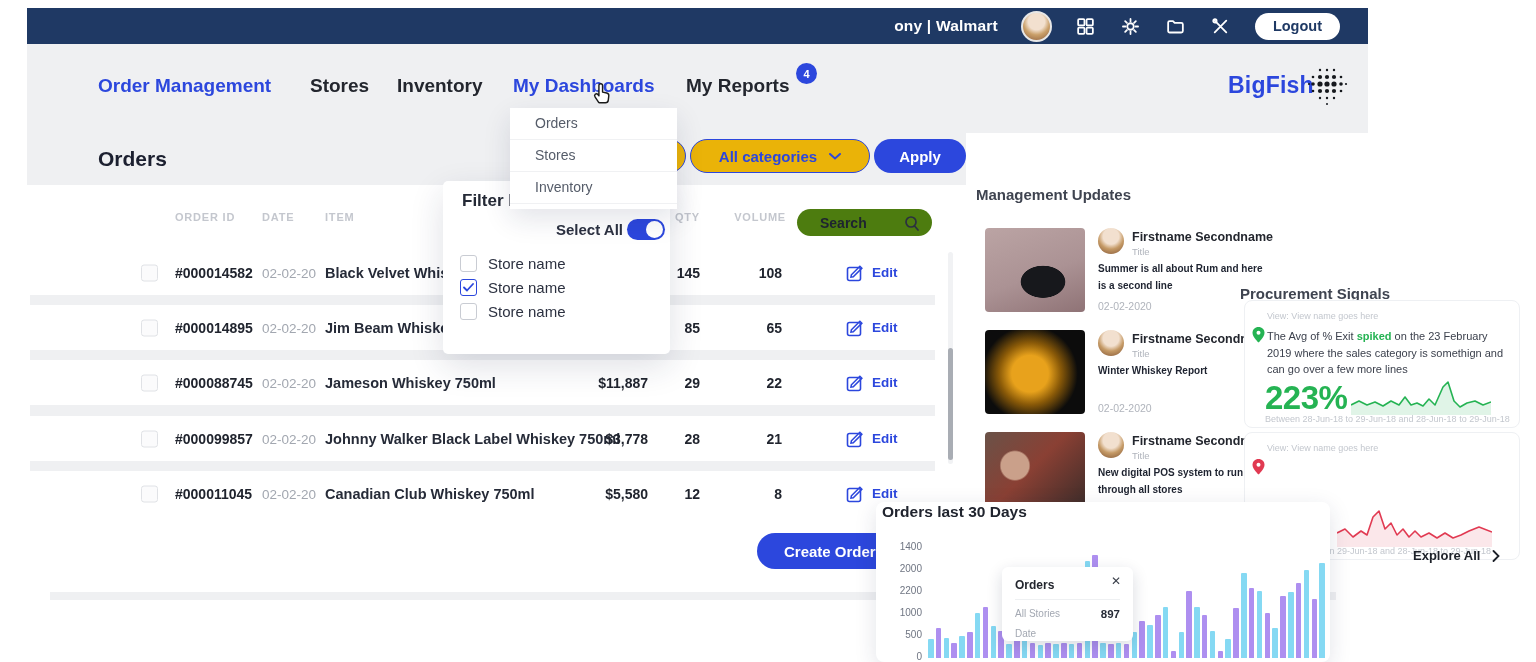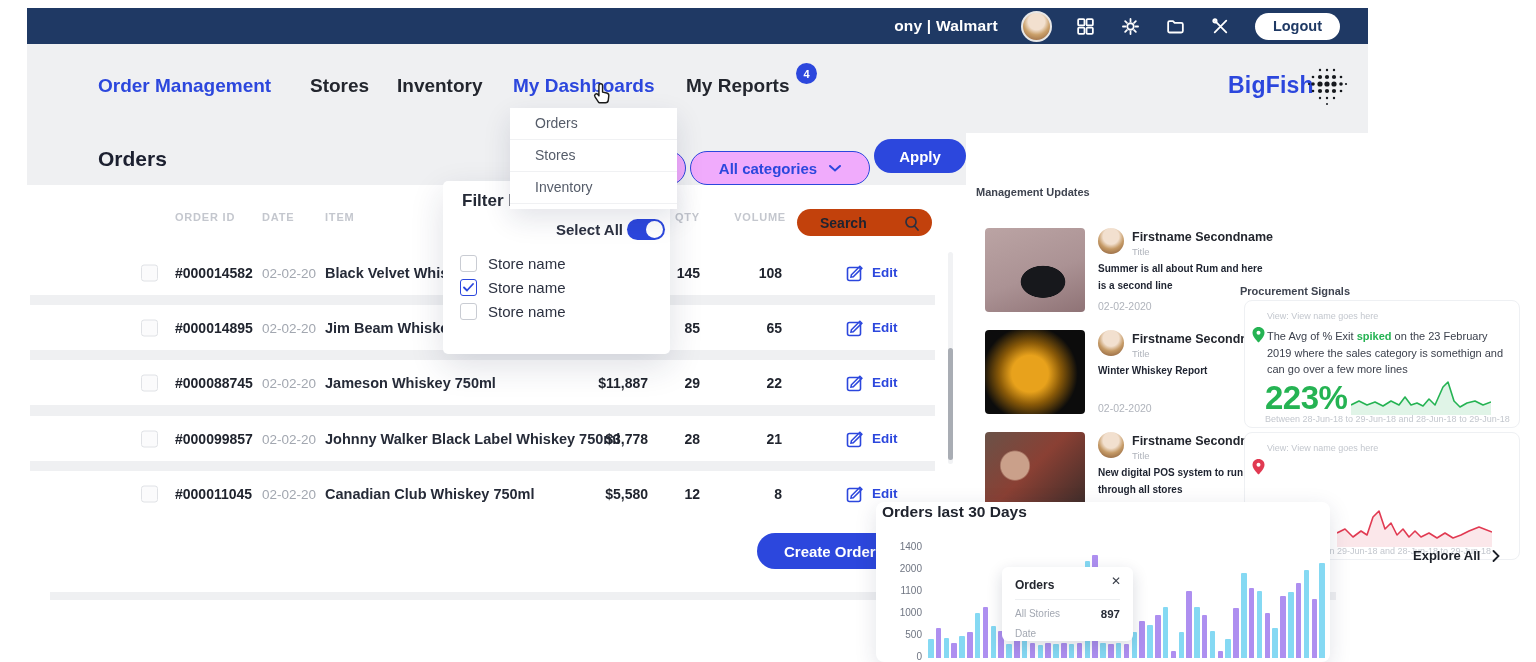--- a/index.html
+++ b/index.html
@@ -18,39 +18,39 @@
           display:flex;align-items:center;padding:0 18px;}
   
   .band{left:27px;top:44px;width:1341px;height:141px;background:#eff0f2;}
   .nav-link{top:75px;font-size:19px;font-weight:700;color:#23262e;}
   .nav-blue{color:#2c47dd;}
   .badge{left:796px;top:63px;width:21px;height:21px;border-radius:50%;background:#2c47dd;color:#fff;
          font-size:11px;font-weight:700;display:flex;align-items:center;justify-content:center;}
   .brand{left:1228px;top:72px;font-size:23px;font-weight:800;color:#2c47dd;letter-spacing:.2px;}
   .page-title{left:98px;top:147px;font-size:21px;font-weight:700;color:#1c2030;}
   .pill{height:34px;border-radius:17px;box-sizing:border-box;display:flex;align-items:center;justify-content:center;}
-  .pill-outline{background:#f0abfc;border:1.5px solid #2c47dd;color:#2c47dd;font-weight:700;font-size:15px;gap:12px;margin-top:12px;}
+  .pill-outline{background:#eab308;border:1.5px solid #2c47dd;color:#2c47dd;font-weight:700;font-size:15px;gap:12px;}
   .pill-solid{background:#2c47dd;color:#fff;font-weight:700;font-size:15px;}
   
   .tcard{left:27px;top:185px;width:939px;height:407px;background:#fff;z-index:2;}
   .thead{position:absolute;top:26px;font-size:11px;font-weight:700;letter-spacing:.8px;color:#c4c7ce;}
   .rowgap{position:absolute;left:3px;width:905px;background:#eff0f2;}
   .trow{position:absolute;left:0;width:939px;height:45px;background:#fff;}
   .cell{position:absolute;top:50%;transform:translateY(-50%);white-space:nowrap;}
   .cb{position:absolute;left:114px;top:50%;transform:translateY(-50%);width:17px;height:17px;border-radius:3px;
       border:1.5px solid #e0e2e6;background:#fbfbfc;box-sizing:border-box;}
   .c-id{left:148px;font-size:14px;font-weight:700;color:#20242e;}
   .c-date{left:235px;font-size:13.5px;color:#a2a7b0;}
   .c-item{left:298px;font-size:14.5px;font-weight:600;color:#262b38;}
   .c-total{left:530px;width:91px;text-align:right;font-size:14px;font-weight:700;}
   .c-qty{left:625px;width:48px;text-align:right;font-size:14px;font-weight:600;}
   .c-vol{left:713px;width:42px;text-align:right;font-size:14px;font-weight:600;}
   .editwrap{position:absolute;left:818px;top:50%;transform:translateY(-50%);display:flex;align-items:center;gap:7px;
             color:#2c47dd;font-size:13.5px;font-weight:600;}
-  .search-pill{position:absolute;left:770px;top:24px;width:135px;height:27px;border-radius:14px;background:#c2410c;
+  .search-pill{position:absolute;left:770px;top:24px;width:135px;height:27px;border-radius:14px;background:#4d7c0f;
                display:flex;align-items:center;justify-content:space-between;padding:0 12px 0 23px;box-sizing:border-box;}
   .search-pill span{font-size:14px;font-weight:700;color:#1e2330;}
   .sb-track{position:absolute;left:921px;top:67px;width:5px;height:212px;border-radius:3px;background:#f1f2f4;}
   .sb-thumb{position:absolute;left:921px;top:163px;width:5px;height:112px;border-radius:3px;background:#a9adb4;}
   
   .fpop{left:443px;top:181px;width:227px;height:173px;background:#fff;border-radius:5px;z-index:30;
         box-shadow:0 12px 34px rgba(25,35,70,.14);}
   .fpop-title{position:absolute;left:19px;top:10px;font-size:17px;font-weight:700;color:#252a36;white-space:nowrap;}
   .selall{position:absolute;right:47px;top:40px;font-size:15px;font-weight:600;color:#2c3140;}
   .toggle{position:absolute;right:5px;top:38px;width:38px;height:21px;border-radius:11px;background:#2c47dd;}
@@ -58,21 +58,21 @@
   .fopt{position:absolute;left:17px;display:flex;align-items:center;gap:11px;font-size:15px;color:#2c3140;}
   .fbox{width:17px;height:17px;border-radius:3px;border:1.5px solid #c9ccd3;background:#fff;box-sizing:border-box;
         display:flex;align-items:center;justify-content:center;}
   .fbox.on{border-color:#2c47dd;}
   
   .ddown{left:510px;top:108px;width:167px;background:#fff;z-index:40;box-shadow:0 10px 26px rgba(25,35,70,.12);}
   .dd-item{height:31px;line-height:31px;padding-left:25px;font-size:14px;color:#555c69;border-bottom:1px solid #f0f1f3;}
   .ddown .pad{height:5px;}
   
   .rpanel{left:966px;top:133px;width:570px;height:459px;background:#fff;z-index:4;}
-  .sec-label{font-size:11px;font-weight:700;color:#3f4450;}
+  .sec-label{font-size:15px;font-weight:700;color:#3f4450;}
   .ucard{position:absolute;left:19px;width:530px;height:84px;display:flex;gap:13px;}
   .uthumb{width:100px;height:84px;border-radius:4px;flex:none;}
   .uth1{background:radial-gradient(closest-side at 58% 64%,#17181c 0 52%,rgba(23,24,28,0) 54%),
         linear-gradient(160deg,#bba4a4 0%,#ab9294 55%,#8f7376 100%);}
   .uth2{background:radial-gradient(circle at 45% 52%,#e8a21c 0 26%,#8a5a08 44%,#0c0c0c 68%),#0c0c0c;}
   .uth3{background:radial-gradient(circle at 30% 40%,#caa08a 0 16%,rgba(0,0,0,0) 18%),
         linear-gradient(135deg,#6a5248 0%,#8a4034 45%,#352a28 100%);}
   .ubody{position:relative;flex:1;}
   .uav{position:absolute;left:0;top:0;width:26px;height:26px;border-radius:50%;
        background:radial-gradient(circle at 50% 32%,#f2e0cf 0 36%,#c59a66 58%,#7e5132 100%);}
@@ -407,21 +407,21 @@
     <div class="dd-item">Orders</div>
     <div class="dd-item">Stores</div>
     <div class="dd-item">Inventory</div>
     <div class="pad"></div>
   </div>
 
   <div class="abs chart-card">
     <span class="chart-title">Orders last 30 Days</span>
     <span class="ytick" style="top:39px">1400</span>
     <span class="ytick" style="top:61px">2000</span>
-    <span class="ytick" style="top:83px">1100</span>
+    <span class="ytick" style="top:83px">2200</span>
     <span class="ytick" style="top:105px">1000</span>
     <span class="ytick" style="top:127px">500</span>
     <span class="ytick" style="top:149px">0</span>
     <div class="plot">
         <div class="bar" style="height: 19px; background: rgb(133, 217, 243);"></div>
         <div class="bar" style="height: 30px; background: rgb(174, 143, 240);"></div>
         <div class="bar" style="height: 20px; background: rgb(133, 217, 243);"></div>
         <div class="bar" style="height: 15px; background: rgb(174, 143, 240);"></div>
         <div class="bar" style="height: 22px; background: rgb(133, 217, 243);"></div>
         <div class="bar" style="height: 26px; background: rgb(174, 143, 240);"></div>

